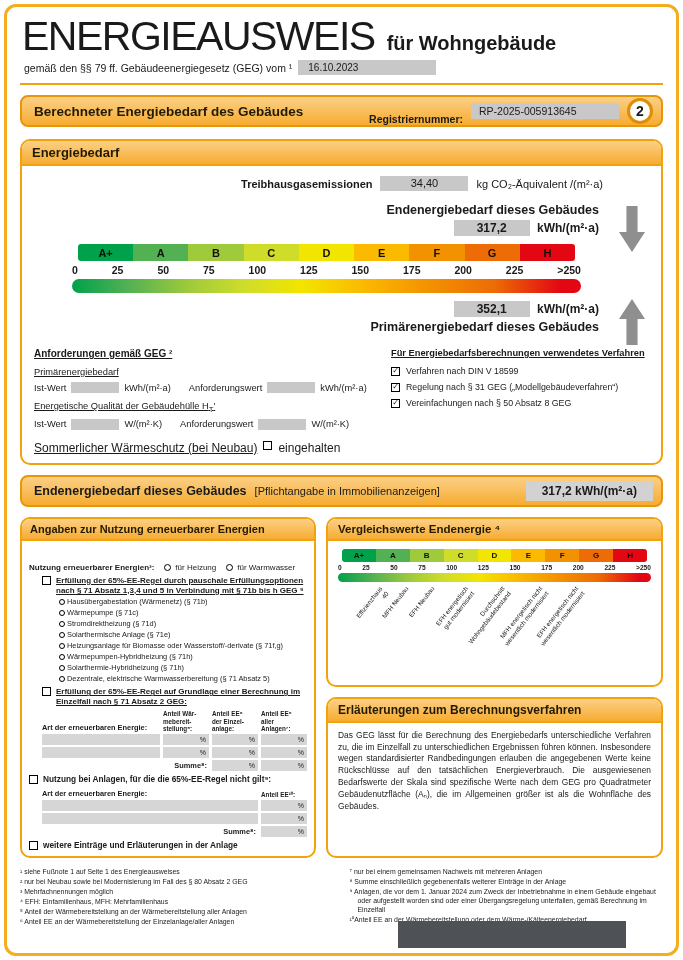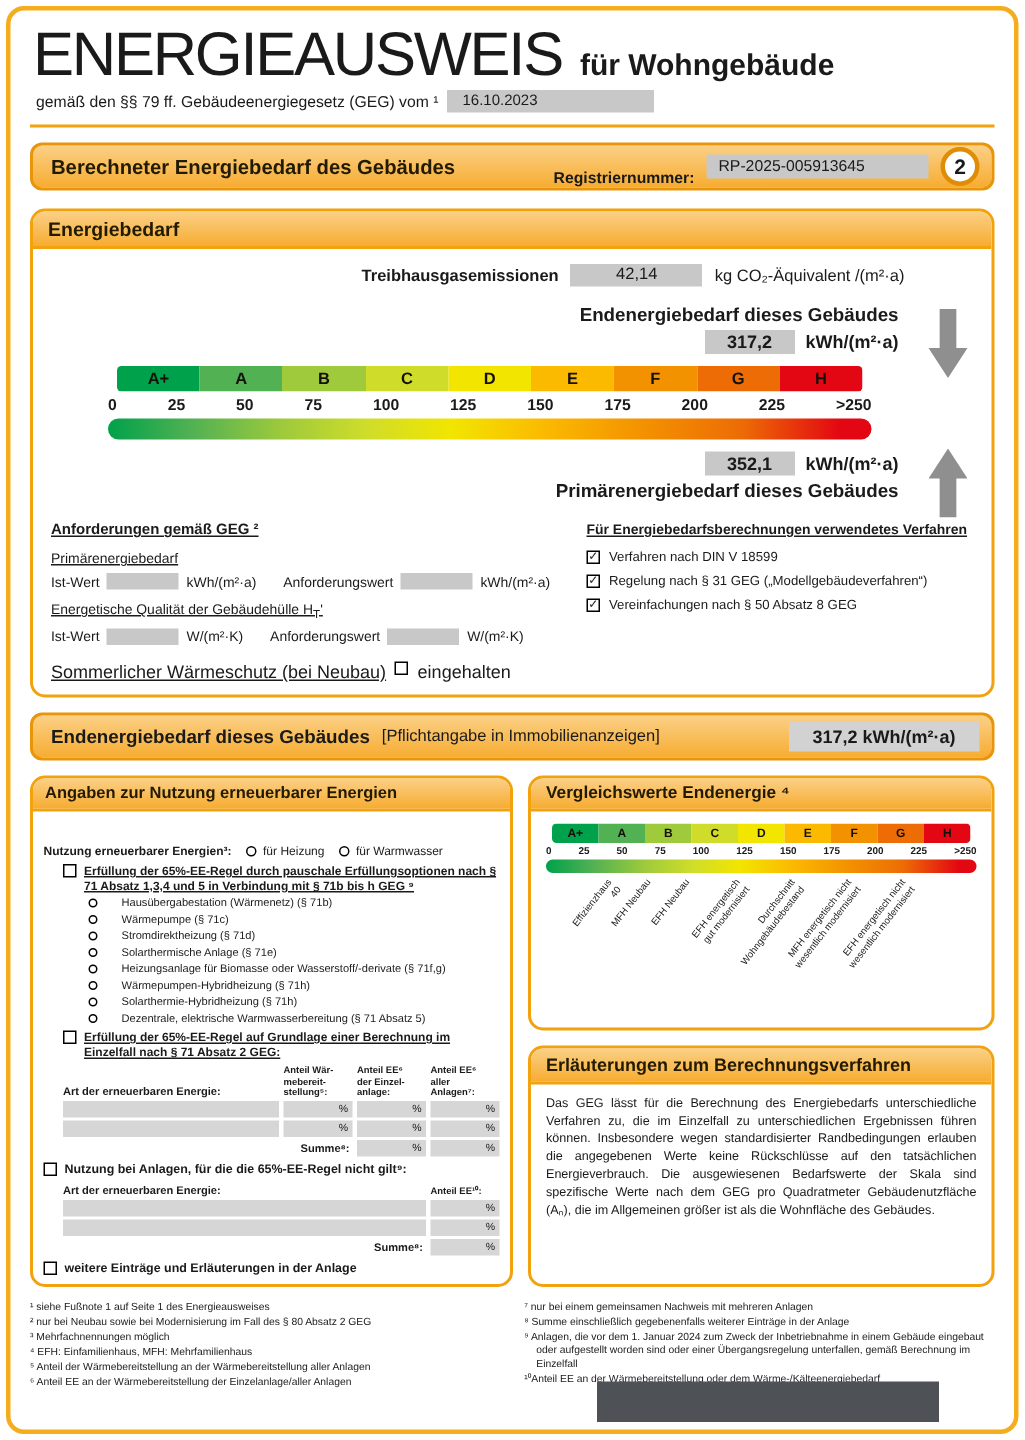--- a/index.html
+++ b/index.html
@@ -32,21 +32,21 @@
   .eb-box{margin-top:12px;}
   .eb-box .box-header{font-size:13px;}
   .eb-content{position:relative;padding:10px 12px 8px;}
 
   .thg-row{display:flex;justify-content:flex-end;align-items:center;gap:8px;font-size:11px;margin-right:46px;}
   .thg-label{font-weight:bold;}
   .val-box{background:#C8C8C8;display:inline-block;text-align:center;}
   .thg-val{width:88px;font-size:11px;line-height:15px;}
   .ee-label{text-align:right;font-weight:bold;font-size:12.5px;margin:12px 50px 0 0;}
   .ee-value-row{text-align:right;font-weight:bold;font-size:12px;margin:3px 50px 0 0;}
-  .ee-val{width:60px;line-height:16px;margin-right:4px;}
+  .ee-val{width:76px;line-height:16px;margin-right:4px;}
   .scale-wrap{margin:8px 68px 0 38px;}
   .letters{display:flex;height:17px;border-radius:3px;overflow:hidden;margin:0 6px;}
   .seg{flex:1;display:flex;align-items:center;justify-content:center;font-weight:bold;font-size:11px;color:#14100a;}
   .ticks{display:flex;justify-content:space-between;font-size:10.5px;font-weight:bold;margin:3px 0;}
   .bar{height:14px;border-radius:7px;}
   .pe-value-row{text-align:right;font-weight:bold;font-size:12px;margin:8px 50px 0 0;}
   .pe-label{text-align:right;font-weight:bold;font-size:12.5px;margin:3px 50px 0 0;}
   .arrow{position:absolute;right:16px;width:26px;}
   .arrow svg{display:block;width:100%;height:100%;}
   .arrow-down{top:40px;height:46px;}
@@ -67,33 +67,33 @@
   .cbx.checked::after{content:"✓";font-size:8px;}
   .verf-title{font-size:9.3px;font-weight:bold;text-decoration:underline;margin-bottom:8px;}
   .verf-item{display:flex;align-items:center;gap:6px;font-size:8.8px;margin-top:6px;white-space:nowrap;}
 
   .band-end .be-title{font-size:12.5px;font-weight:bold;margin-left:4px;white-space:nowrap;}
   .be-bracket{font-size:11px;white-space:nowrap;}
   .be-value{margin-left:auto;background:#D2D2D2;font-weight:bold;font-size:12px;padding:3px 16px;white-space:nowrap;}
 
   
   .cols{display:flex;gap:10px;margin-top:10px;align-items:stretch;}
-  .left-box{width:322px;flex:none;}
+  .left-box{width:296px;flex:none;}
   .left-box .box-header{font-size:11px;padding:4px 8px;}
   .re-content{padding:22px 7px 5px;font-size:8px;}
   .re-line1{display:flex;align-items:center;gap:10px;}
   .re-line1 .lbl{font-weight:bold;}
   .radio{width:7px;height:7px;border:1px solid #000;border-radius:50%;box-sizing:border-box;flex:none;display:inline-block;background:#fff;}
   .ritem{display:flex;align-items:center;gap:4px;}
   .cb-row{display:flex;gap:5px;margin-top:4px;line-height:1.2;}
   .cb-row .txt{font-weight:bold;font-size:8.3px;}
   .cb-row .txt.small{font-size:8px;}
   .cb-row.l2{margin-left:13px;}
   .opt-list{margin:2px 0 0 30px;}
-  .opt{display:flex;align-items:center;gap:16px;font-size:7.4px;margin-top:2px;}
+  .opt{display:flex;align-items:center;gap:2px;font-size:7.4px;margin-top:2px;}
   .opt .radio{width:6px;height:6px;}
   .tbl{margin:4px 0 0 13px;}
   .tbl-head{display:flex;gap:3px;align-items:flex-end;}
   .tbl-head .art{flex:1;font-size:7.4px;font-weight:bold;}
   .tbl-col{width:46px;font-size:6.3px;font-weight:bold;line-height:1.15;white-space:pre-line;flex:none;}
   .tbl-row{display:flex;gap:3px;margin-top:2px;align-items:center;}
   .tbl-input{flex:1;height:11px;background:#D6D6D6;}
   .tbl-cell{width:46px;height:11px;background:#D6D6D6;font-size:7px;text-align:right;line-height:11px;
             padding-right:3px;box-sizing:border-box;flex:none;}
   .summe{flex:1;text-align:right;font-size:7.4px;font-weight:bold;padding-right:2px;}
@@ -147,21 +147,21 @@
     <span class="reg-box">RP-2025-005913645</span>
     <span class="page-circle">2</span>
   </div>
 
   <section class="box eb-box">
     <div class="box-header">Energiebedarf</div>
     <div class="eb-content">
 
       <div class="thg-row">
         <span class="thg-label">Treibhausgasemissionen</span>
-        <span class="val-box thg-val">42,14</span>
+        <span class="val-box thg-val">34,40</span>
         <span>kg CO₂-Äquivalent /(m²·a)</span>
       </div>
 
       <div class="ee-label">Endenergiebedarf dieses Gebäudes</div>
       <div class="ee-value-row">
         <span class="val-box ee-val">317,2</span>
         <span>kWh/(m²·a)</span>
       </div>
 
       <div class="scale-wrap">

